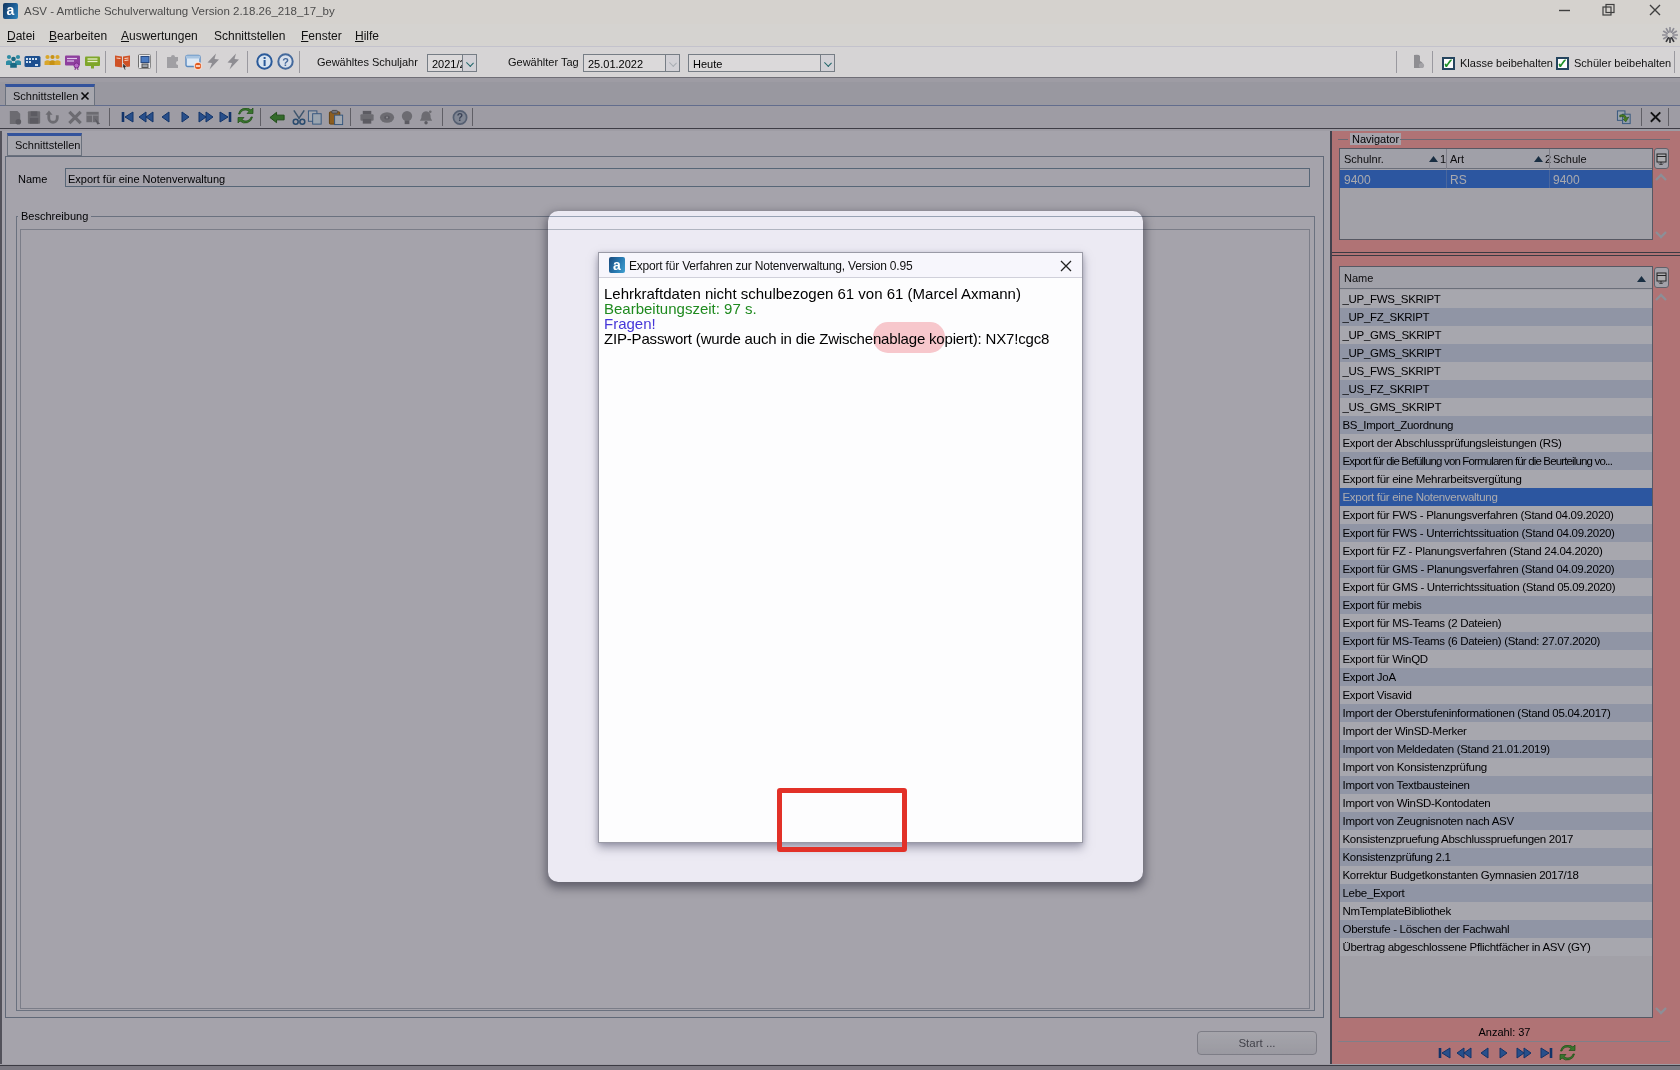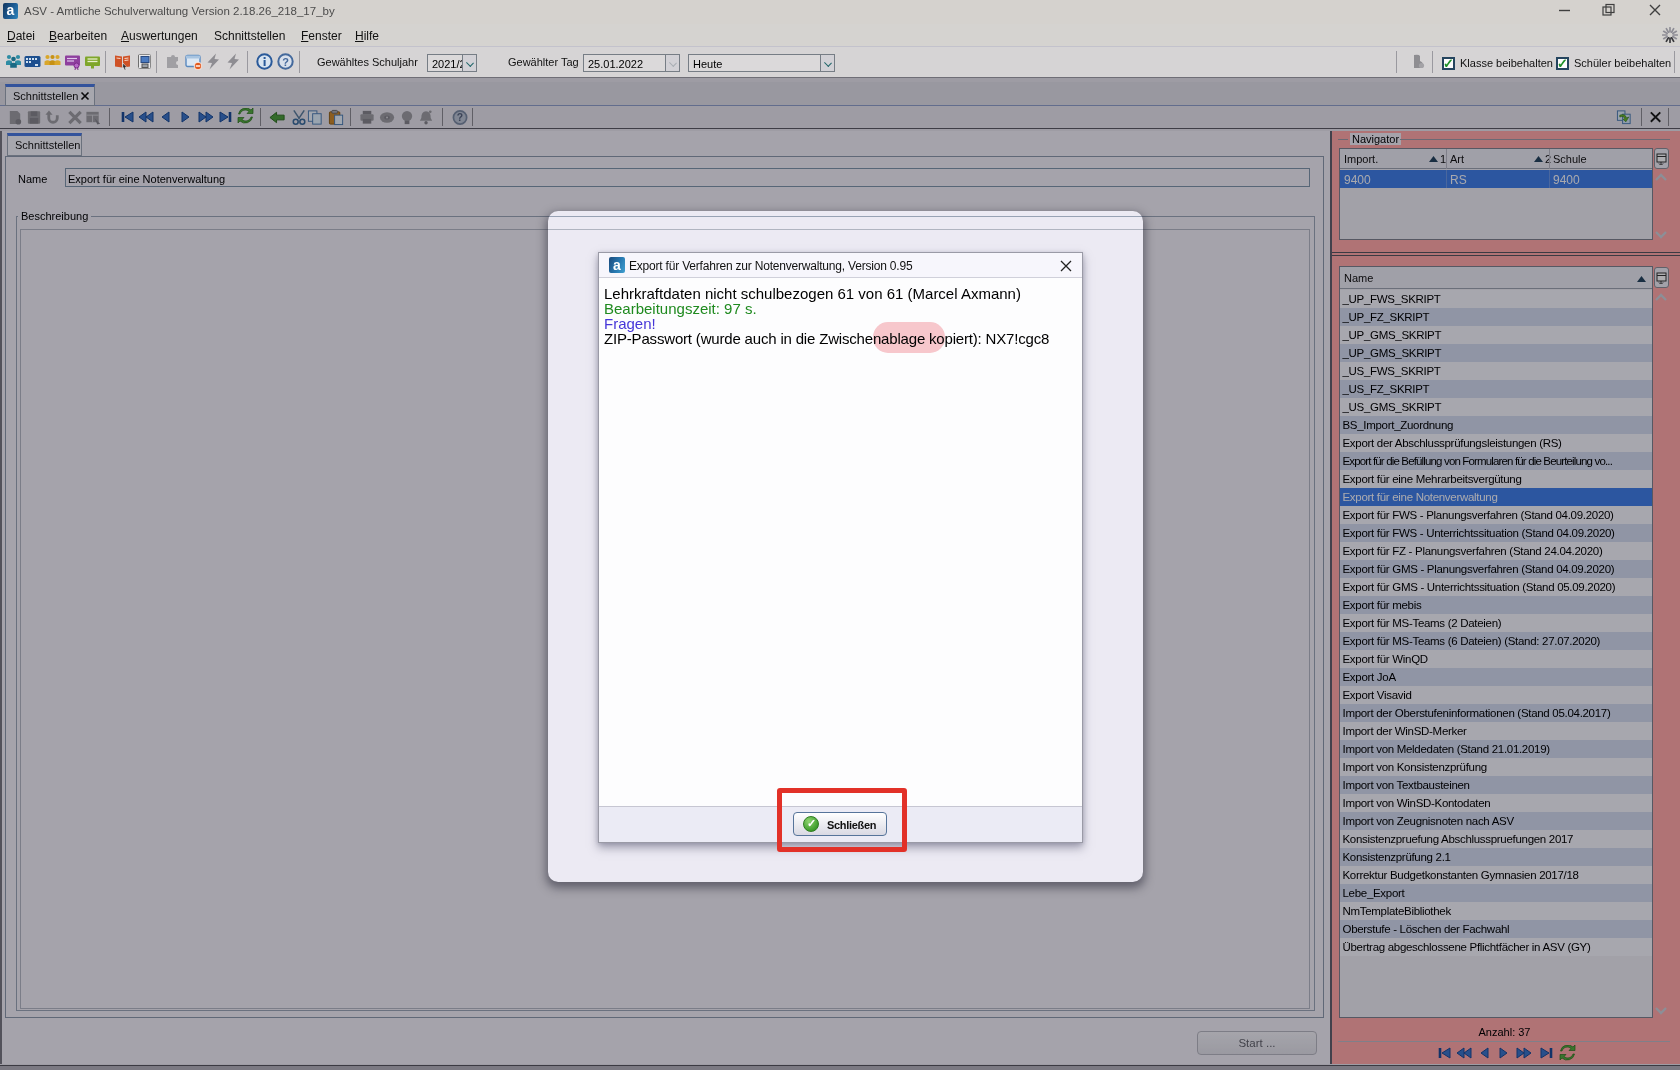--- a/index.html
+++ b/index.html
@@ -384,21 +384,21 @@
       <div class="abs" id="beschr-area"></div>
       <div class="abs" id="startbtn">Start ...</div>
     </div>
 
     <div class="abs" id="navpanel">
       <div id="nav-label">Navigator</div>
       <div class="gline" style="left:6px; top:8px; width:10px;"></div>
       <div class="gline" style="left:68px; top:8px; width:270px;"></div>
       <div class="abs" id="tbl1">
         <div class="hdr">
-          <span class="hcell" style="left:4px">Import.</span>
+          <span class="hcell" style="left:4px">Schulnr.</span>
           <svg style="position:absolute; left:88px; top:5px" width="12" height="10">
               <path d="M1 8 L5.5 2 L10 8 Z" fill="#24435c"></path>
             </svg>
           <span class="hcell" style="left:100px">1</span>
           <span class="hcell" style="left:110px">Art</span>
           <svg style="position:absolute; left:193px; top:5px" width="12" height="10">
               <path d="M1 8 L5.5 2 L10 8 Z" fill="#24435c"></path>
             </svg>
           <span class="hcell" style="left:205px">2</span>
           <span class="hcell" style="left:213px">Schule</span>
@@ -539,22 +539,16 @@
       <div id="dlg-icon">a</div>
       <div id="dlg-titletext">Export für Verfahren zur Notenverwaltung, Version 0.95</div>
       <svg id="dlg-close" style="position:absolute; left:461px; top:7px" width="12" height="12">
           <path d="M1 1 L11 11 M11 1 L1 11" stroke="#222" stroke-width="1.3"></path>
         </svg>
     </div>
     <div class="dlgline" style="top:32px">Lehrkraftdaten nicht schulbezogen 61 von 61 (Marcel Axmann)</div>
     <div class="dlgline" style="top:47px; color:#1f8a1f">Bearbeitungszeit: 97 s.</div>
     <div class="dlgline" style="top:62px; color:#4636d8">Fragen!</div>
     <div class="dlgline" style="top:77px; letter-spacing:-0.18px">ZIP-Passwort (wurde auch in die Zwischenablage kopiert): NX7!cgc8</div>
-    <div id="dlg-strip">
-      <div id="btn-close">
-          <span class="ic"></span>
-          <span class="bt">Schließen</span>
-        </div>
-    </div>
   </div>
   <div class="abs" id="pinkblob"></div>
   <div class="abs" id="redrect"></div>
 </div>
 
 </body></html>

